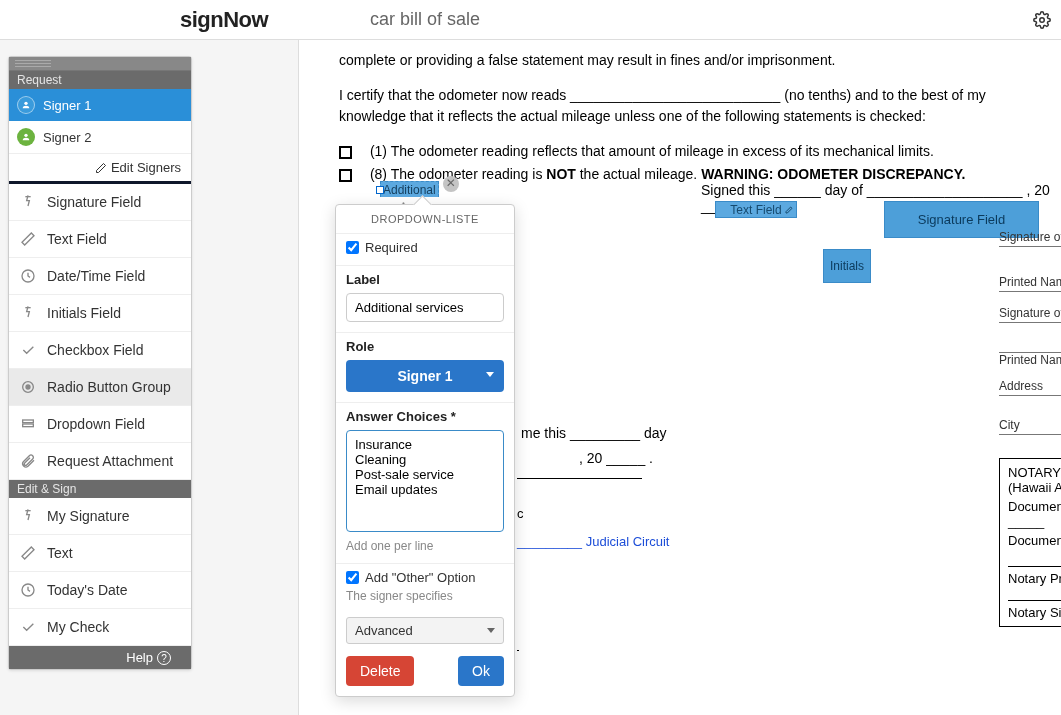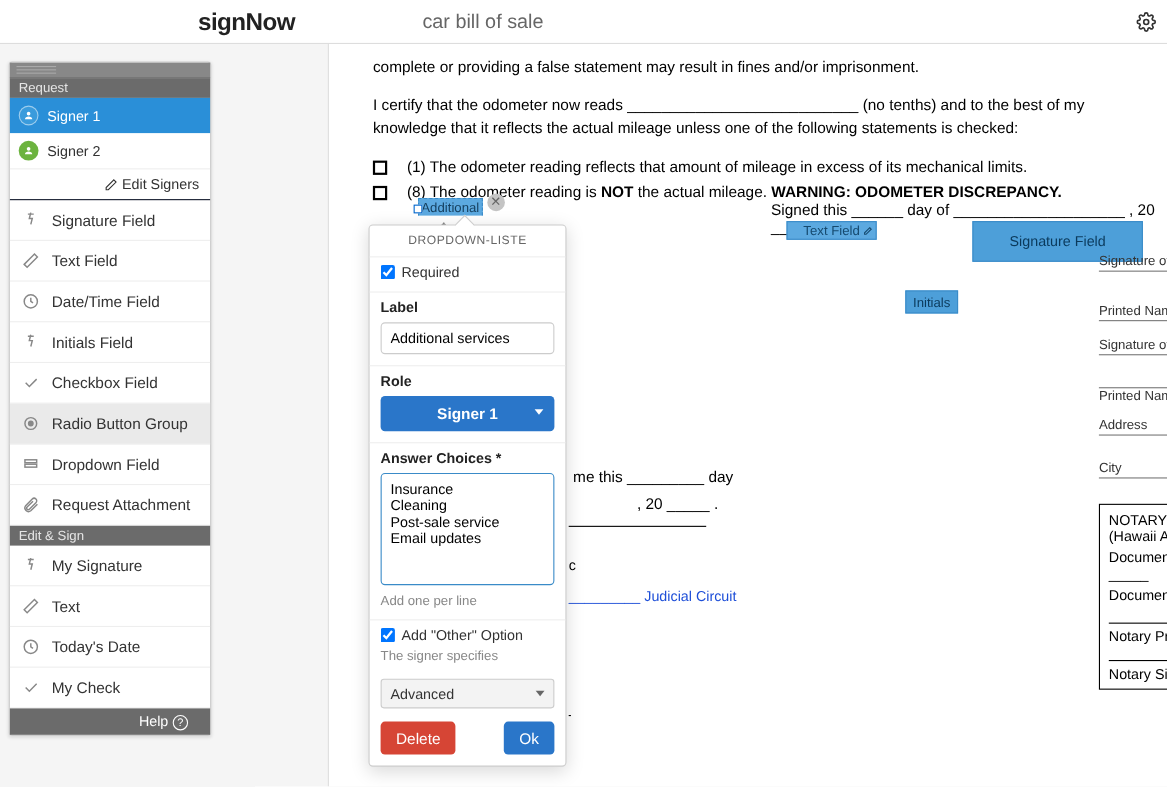--- a/index.html
+++ b/index.html
@@ -1,32 +1,32 @@
 <!DOCTYPE html>
 <html><head>
 <meta charset="utf-8">
 <style>
 * { box-sizing: border-box; margin: 0; padding: 0; }
 body { font-family: -apple-system, BlinkMacSystemFont, "Segoe UI", Arial, sans-serif; background: #f5f5f5; width: 1061px; height: 715px; overflow: hidden; position: relative; }
 
 .topbar { height: 40px; background: #fff; border-bottom: 1px solid #ddd; display: flex; align-items: center; padding: 0 16px; }
 .logo { font-size: 22px; font-weight: 700; color: #222; letter-spacing: -0.5px; position: absolute; left: 180px; }
-.doc-title { font-size: 18px; color: #666; font-weight: 400; position: absolute; left: 384px; }
+.doc-title { font-size: 18px; color: #666; font-weight: 400; position: absolute; left: 370px; }
 .gear { position: absolute; right: 10px; color: #333; font-size: 18px; }
 
 .sidebar { position: absolute; left: 8px; top: 56px; width: 184px; background: #fff; border: 1px solid #ccc; border-radius: 3px; box-shadow: 0 1px 3px rgba(0,0,0,0.1); }
 .sidebar-top-bars { height: 14px; background: #888; border-bottom: 1px solid #777; display:flex; flex-direction:column; justify-content:center; gap:2px; padding:3px 140px 3px 6px;}
 .sidebar-top-bars .bar{height:1px; background:#aaa;}
 .section-header { background: #6b6b6b; color: #e5e5e5; font-size: 12px; padding: 2px 8px; font-weight: 400; }
 .signer-row { display: flex; align-items: center; padding: 7px 8px; font-size: 13px; color: #333; cursor: pointer; }
 .signer-row.active { background: #2a8fd8; color: #fff; }
 .signer-av { width: 18px; height: 18px; border-radius: 50%; display: inline-flex; align-items: center; justify-content: center; margin-right: 8px; color: #fff; font-size: 11px; }
 .signer-av.blue { background: #3a9bdc; border:1px solid rgba(255,255,255,0.5);}
 .signer-av.green { background: #6cb33f; }
-.edit-signers { text-align: right; padding: 6px 10px; font-size: 13px; color: #333; border-top: 1px solid #eee; border-bottom:1px solid #0f172a; cursor:pointer;}
+.edit-signers { text-align: right; padding: 6px 10px; font-size: 13px; color: #333; border-top: 1px solid #eee; border-bottom:3px solid #0f172a; cursor:pointer;}
 .field-item { display: flex; align-items: center; padding: 10px 10px; font-size: 14px; color: #333; border-bottom: 1px solid #eee; cursor: pointer; }
 .field-item.selected { background: #eaeaea; }
 .field-icon { width: 18px; margin-right: 10px; color: #888; display:inline-flex; align-items:center; justify-content:center;}
 .help-bar { background: #6b6b6b; color: #fff; font-size: 13px; padding: 4px 20px; text-align: right; }
 .help-bar .q { display:inline-block; width:14px; height:14px; border:1px solid #fff; border-radius:50%; font-size:10px; line-height:13px; text-align:center; margin-left:4px;}
 
 .canvas { position: absolute; left: 298px; top: 40px; right: 0; bottom: 0; background: #fff; overflow: hidden; border-left: 1px solid #ddd; }
 .doc { padding: 10px 20px 20px 40px; font-family: Arial, sans-serif; color: #000; font-size: 14px; line-height: 1.5; }
 .doc .chk { display:inline-block; width:13px; height:13px; border:2px solid #000; margin-right:14px; vertical-align:middle;}
 .right-col { position: absolute; left: 700px; top: 178px; width: 345px; font-size: 12px; color: #333; }
@@ -242,21 +242,21 @@
 
   <div class="field-chip" style="left:416px; top:161px; width:82px; height:17px; font-size:12px;">
     <span>Text Field</span>
     <svg style="position:absolute;right:3px;top:4px" width="8" height="8" viewBox="0 0 24 24" fill="none" stroke="#154a6f" stroke-width="3">
         <path d="M17 3l4 4L7 21H3v-4z"></path>
       </svg>
   </div>
   <div class="field-chip lg" style="left:585px; top:161px; width:155px; height:37px;">
       <span>Signature Field</span>
     </div>
-  <div class="field-chip lg" style="left:524px; top:224px; width:48px; height:21px; font-size:12px;">
+  <div class="field-chip lg" style="left:524px; top:209px; width:48px; height:34px; font-size:12px;">
       <span>Initials</span>
     </div>
 
   <div class="right-col">
     <div class="underline">
         <span>Signature of Seller</span>
       </div>
     <div class="underline" style="margin-top:28px;">
         <span>Printed Name of Seller</span>
       </div>

